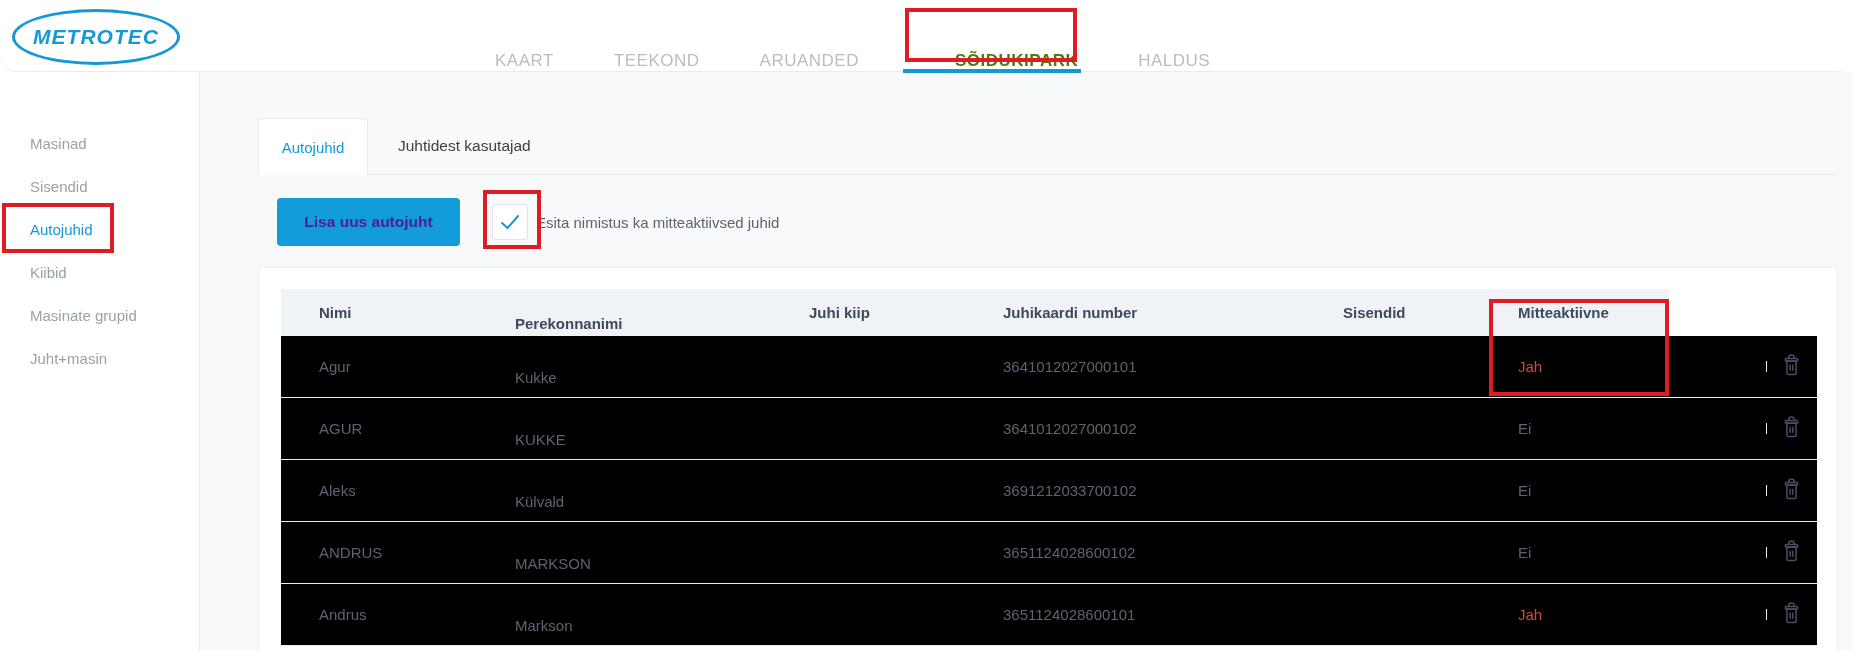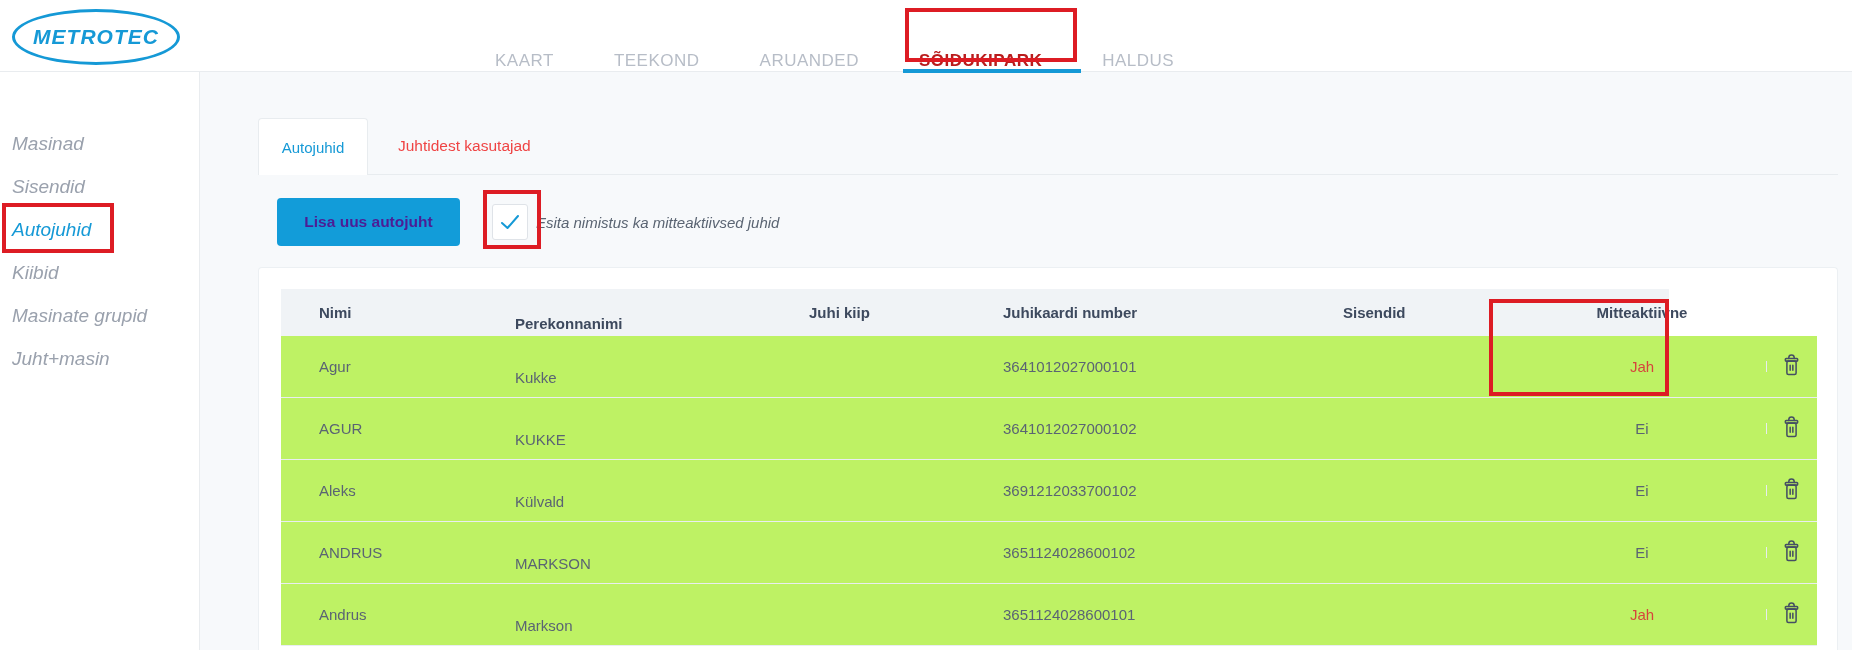--- a/index.html
+++ b/index.html
@@ -2,79 +2,79 @@
 <html><head>
 <meta charset="utf-8">
 <style>
   * { margin:0; padding:0; box-sizing:border-box; }
   html,body { width:1852px; height:650px; overflow:hidden; background:#fff;
               font-family:"Liberation Sans","DejaVu Sans",sans-serif; }
   #page { position:relative; width:1852px; height:650px; background:#fff; }
 
   
   .topbar { position:absolute; left:0; top:0; width:1852px; height:72px;
-            background:#fff; border-bottom:1px solid #e9ecef; z-index:5; }
+            background:#fff; border-bottom:1px solid #e9ecef; z-index:5;border-radius:17px; }
   .logo { position:absolute; left:12px; top:9px; width:168px; height:56px;
           border:3px solid #1599d6; border-radius:50%;
           display:flex; align-items:center; justify-content:center;
           color:#1599d6; font-size:21px; font-weight:bold; font-style:italic;
           letter-spacing:1px; }
   .nav { position:absolute; left:495px; top:0; height:71px;
          display:flex; align-items:flex-end; gap:60px; }
   .nav-item { font-size:17px; letter-spacing:.5px; color:#b7bdc7; cursor:pointer; white-space:nowrap; }
-  .nav-item.active { color:#b91c1c; font-weight:bold; }
+  .nav-item.active { color:#4d7c0f; font-weight:bold;margin-left:36px; }
   .nav-underline { position:absolute; left:903px; top:69px; width:178px; height:4px;
                    background:#1599d6; z-index:6; }
   .top-icons { position:absolute; right:0; top:0; height:71px; }
 
   
   .sidebar { position:absolute; left:0; top:72px; width:200px; height:578px;
              background:#fff; border-right:1px solid #e9ecef; z-index:2; }
   .side-list { list-style:none; padding-top:50px; }
-  .side-item { height:43px; display:flex; align-items:center; padding-left:12px;
-               font-size:19px; color:#9aa1ad; cursor:pointer;font-style:italic; }
+  .side-item { height:43px; display:flex; align-items:center; padding-left:30px;
+               font-size:15px; color:#9aa1ad; cursor:pointer; }
   .side-item.active { color:#1599d6; }
 
   
   .main-bg { position:absolute; left:200px; top:72px; width:1652px; height:578px;
              background:#f7f9fb; }
 
   .tabbar { position:absolute; left:258px; top:118px; width:1580px; height:57px;
             border-bottom:1px solid #e8ecef; z-index:3; }
   .tab-active { position:absolute; left:0; top:0; width:110px; height:57px;
                 background:#fff; border:1px solid #e8ecef; border-bottom:none;
                 border-radius:4px 4px 0 0; display:flex; align-items:center;
                 justify-content:center; font-size:15px; color:#1599d6; cursor:pointer; }
   .tab-inactive { position:absolute; left:130px; top:0; height:56px; display:flex;
-                  align-items:center; padding:0 10px; font-size:15.5px; color:#ef4444; cursor:pointer; }
+                  align-items:center; padding:0 10px; font-size:15.5px; color:#404040; cursor:pointer; }
 
   .add-btn { position:absolute; left:277px; top:198px; width:183px; height:48px;
              background:#129cd9; border:none; border-radius:4px; color:#4c1d95;
              font-size:15.5px; font-weight:bold; cursor:pointer;
              font-family:"Liberation Sans","DejaVu Sans",sans-serif; }
   .chkbox { position:absolute; left:492px; top:204px; width:36px; height:36px;
             background:#fff; border:1px solid #dfe3e8; border-radius:3px;
             display:flex; align-items:center; justify-content:center; cursor:pointer; }
-  .chk-label { position:absolute; left:536px; top:214px; font-size:15px; color:#5a6472;font-style:italic; }
+  .chk-label { position:absolute; left:536px; top:214px; font-size:15px; color:#5a6472; }
 
   
   .table-card { position:absolute; left:258px; top:267px; width:1580px; height:383px;
                 background:#fff; border:1px solid #ecf0f3; border-bottom:none;
                 border-radius:4px 4px 0 0; z-index:1; overflow:hidden; }
   .thead { position:absolute; left:22px; top:21px; width:1388px; height:47px;
            background:#f0f3f6; display:flex; align-items:center; }
   .thead .cell { font-weight:bold; font-size:15px; color:#3d495e; }
   .tbody { position:absolute; left:22px; top:68px; width:1536px; }
   .trow { display:flex; align-items:center; height:62px; border-bottom:1px solid #e9edf1;
-          background:#bef264; }
+          background:#000000; }
   .cell { flex:none; padding-left:22px; font-size:15px; color:#5a6473; position:relative;
           white-space:nowrap; overflow:hidden; }
   .c0 { width:212px; padding-left:38px; }
   .c1 { width:294px;margin-top:21px; } .c2 { width:194px; } .c3 { width:340px; }
-  .c4 { width:175px; } .c5 { width:270px;text-align:center; }
+  .c4 { width:175px; } .c5 { width:270px; }
   .c6 { width:51px; padding-left:0; display:flex; justify-content:center; }
   .trow .cell:not(.c0)::before { content:""; position:absolute; left:0; top:10px;
         bottom:10px; width:1px; background:#e8ecef; }
   .cell.danger { color:#d6453c; }
   .trash-btn { background:none; border:none; cursor:pointer; padding:2px; }
 
   
   .anno { position:absolute; border:4px solid #dd1c24; z-index:10; pointer-events:none; }
   .anno-nav      { left:905px;  top:8px;   width:172px; height:54px; }
   .anno-sidebar  { left:2px;    top:203px; width:112px; height:50px; }

